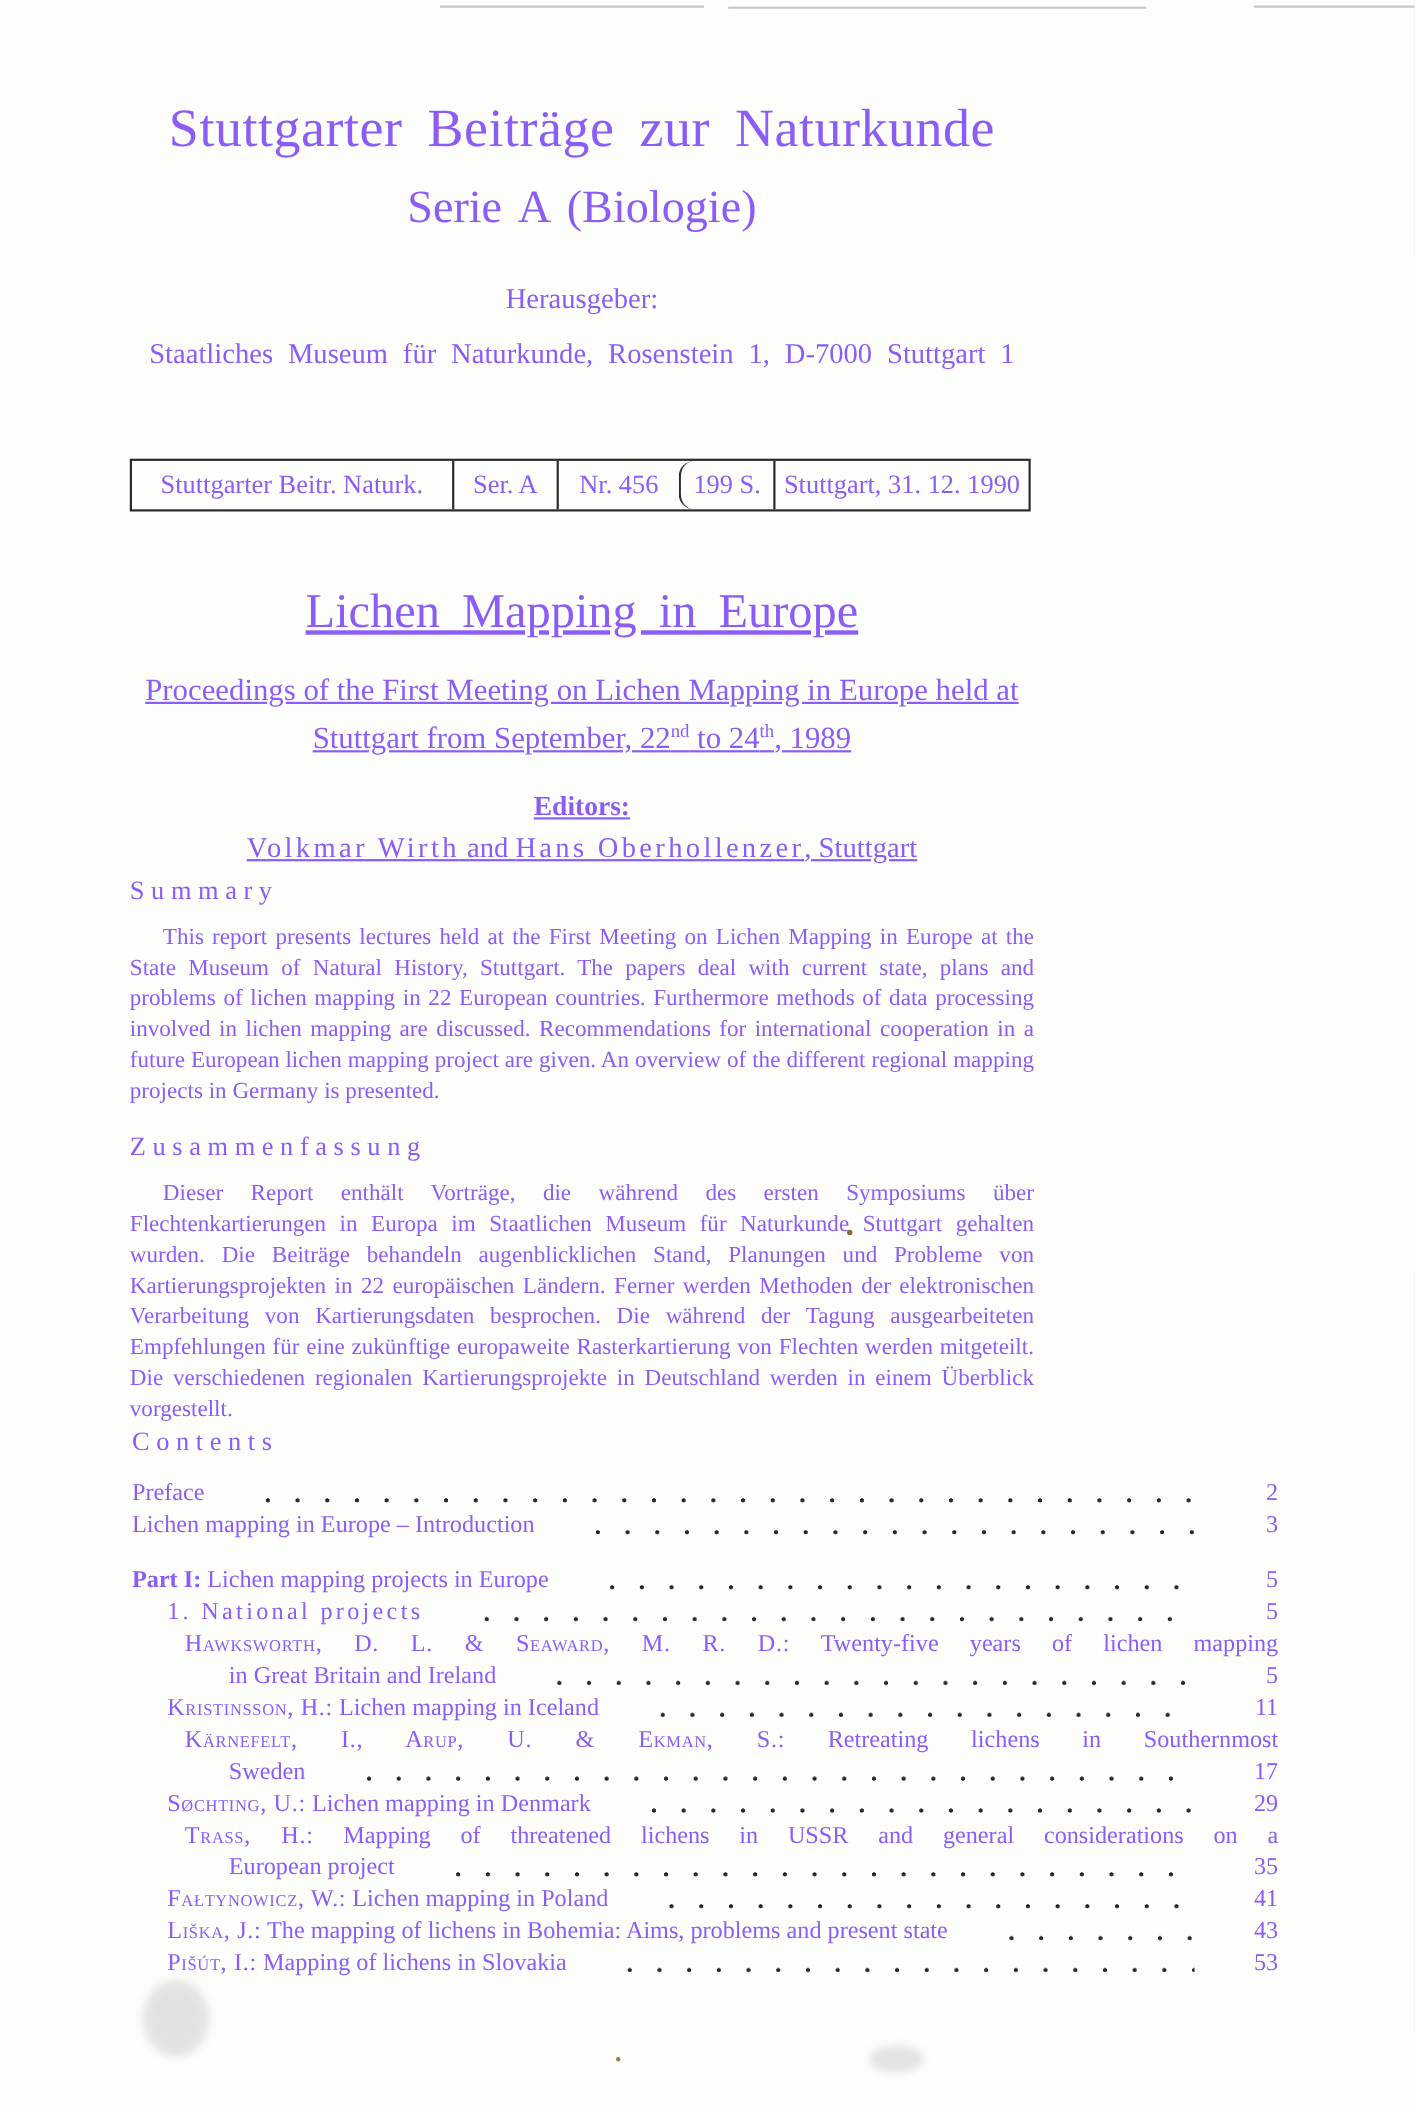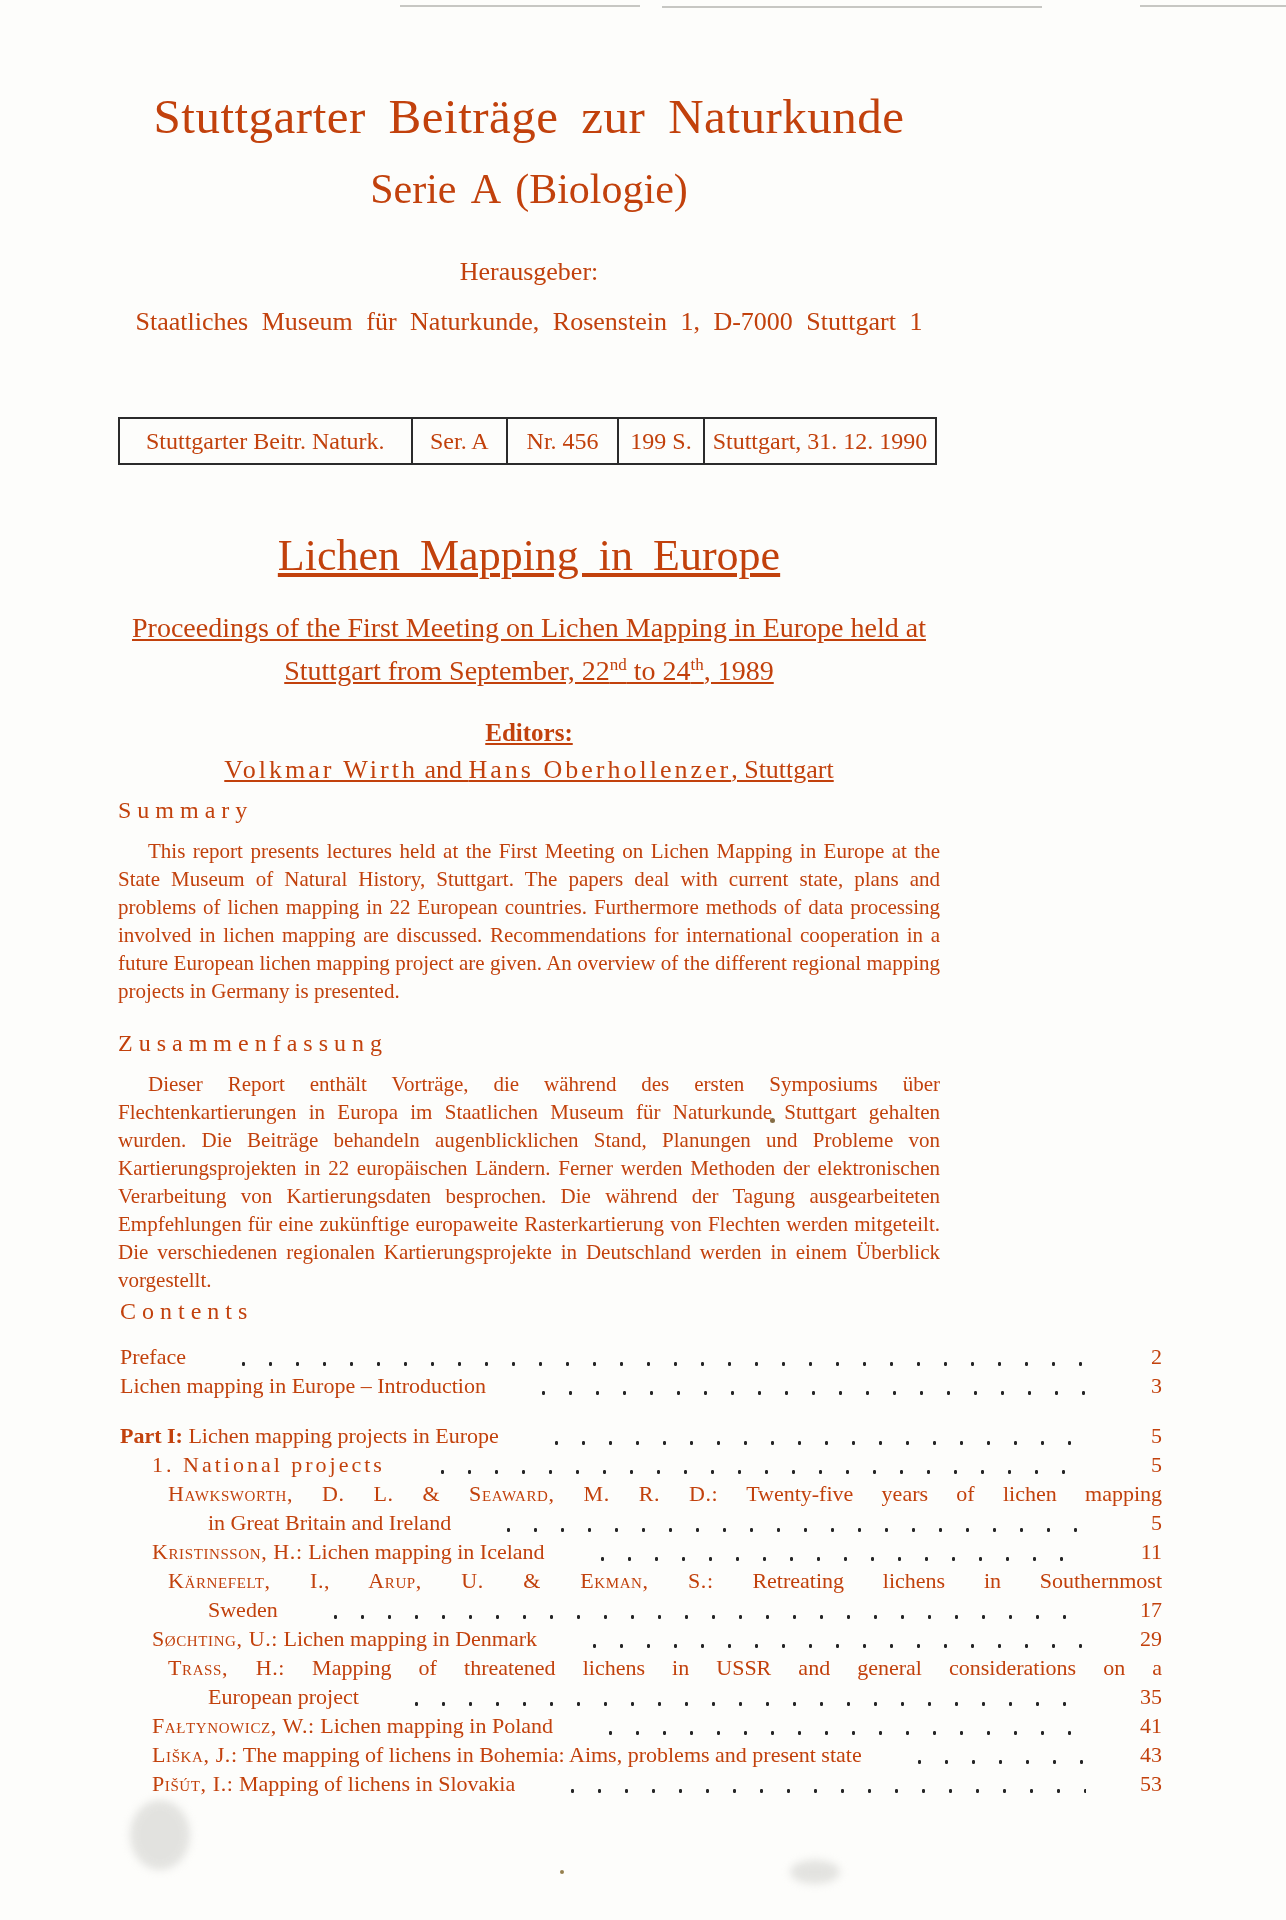--- a/index.html
+++ b/index.html
@@ -1,19 +1,19 @@
 <!DOCTYPE html>
 <html><head>
 <meta charset="utf-8">
 <style>
   html,body { margin:0; padding:0; background:#e8e8e6; }
   .page {
     position:relative; width:1286px; height:1920px; margin:0 auto;
     background:#fdfdfb; overflow:hidden;
-    font-family:"Liberation Serif", serif; color:#c2410c;
+    font-family:"Liberation Serif", serif; color:#8b5cf6;
   }
   
   .scanline { position:absolute; height:2px; background:#9a9a96; opacity:.55; }
   .speck { position:absolute; border-radius:50%; }
   .smudge { position:absolute; background:#c9c9c5; border-radius:50%; filter:blur(4px); opacity:.5; }
   
   .col { position:absolute; left:118px; width:822px; text-align:center; }
   .masthead { top:88px; }
   .journal-title { font-size:49px; letter-spacing:.5px; word-spacing:10px; white-space:nowrap; }
   .series-title { font-size:42px; margin-top:20px; word-spacing:6px; }
@@ -22,21 +22,21 @@
   
   .citation {
     position:absolute; left:118px; top:417px; width:815px; height:44px;
     display:flex; border:2px solid #2b2b2b; font-size:24px;
   }
   .citation .cell {
     display:flex; align-items:center; justify-content:center;
     border-left:2px solid #2b2b2b; white-space:nowrap;
   }
   .citation .cell:first-child { border-left:none; }
-  .c1{width:36%;font-family:Liberation Serif, serif;} .c2{width:11.6%;} .c3{width:13.5%;} .c4{width:10.4%;} .c5{width:28.5%;}
+  .c1{width:36%;font-family:Liberation Serif, serif;} .c2{width:11.6%;} .c3{width:13.5%;} .c4{width:10.4%;border-radius:14px;} .c5{width:28.5%;}
   
   .volume { top:530px;text-decoration:underline; }
   .volume-title { font-size:44px; word-spacing:9px; }
   .subtitle { font-size:28px; margin-top:28px; line-height:37px; }
   sup { font-size:17px; }
   .editors-label { font-size:25px; font-weight:bold; margin-top:30px; }
   .editors { font-size:26px; margin-top:8px; }
   .editors .nm { letter-spacing:3px; }
   
   .sec-heading { font-size:24px; letter-spacing:6px; text-align:left; }

